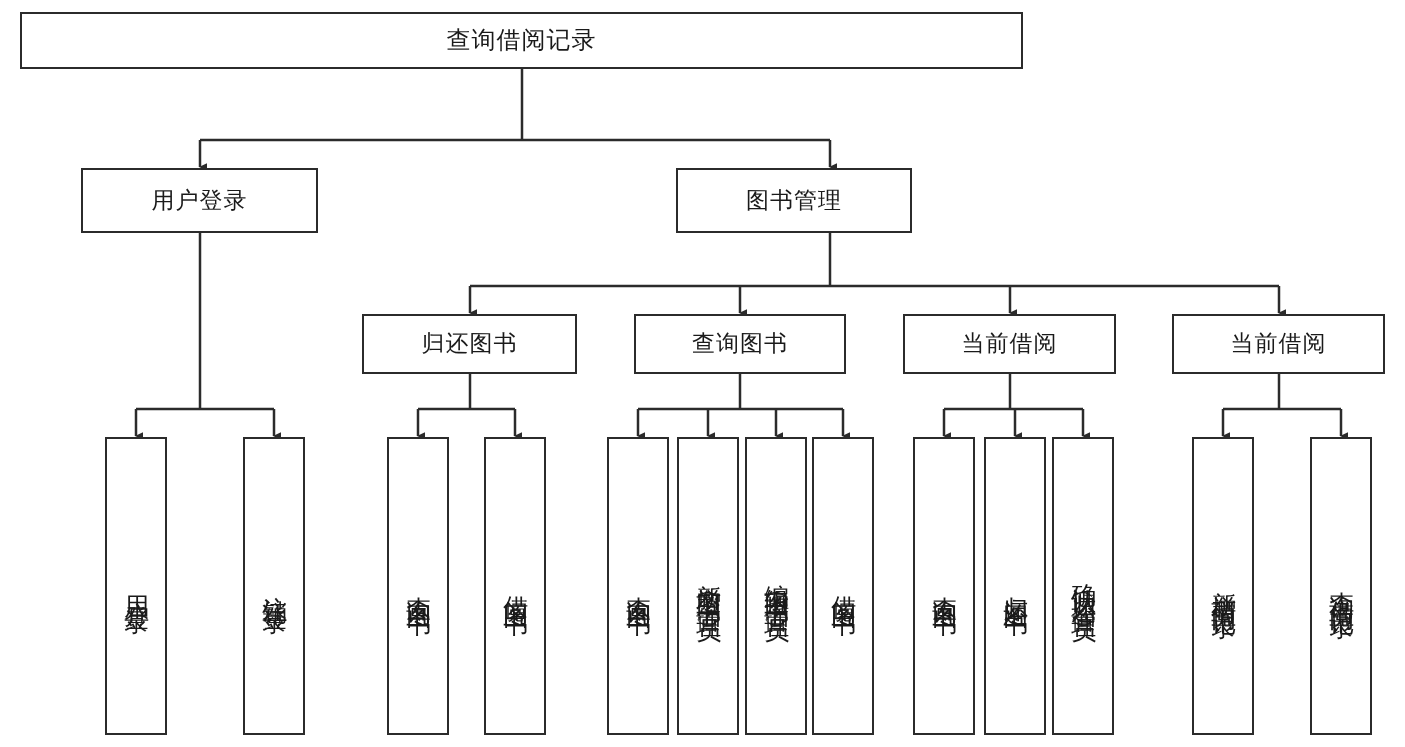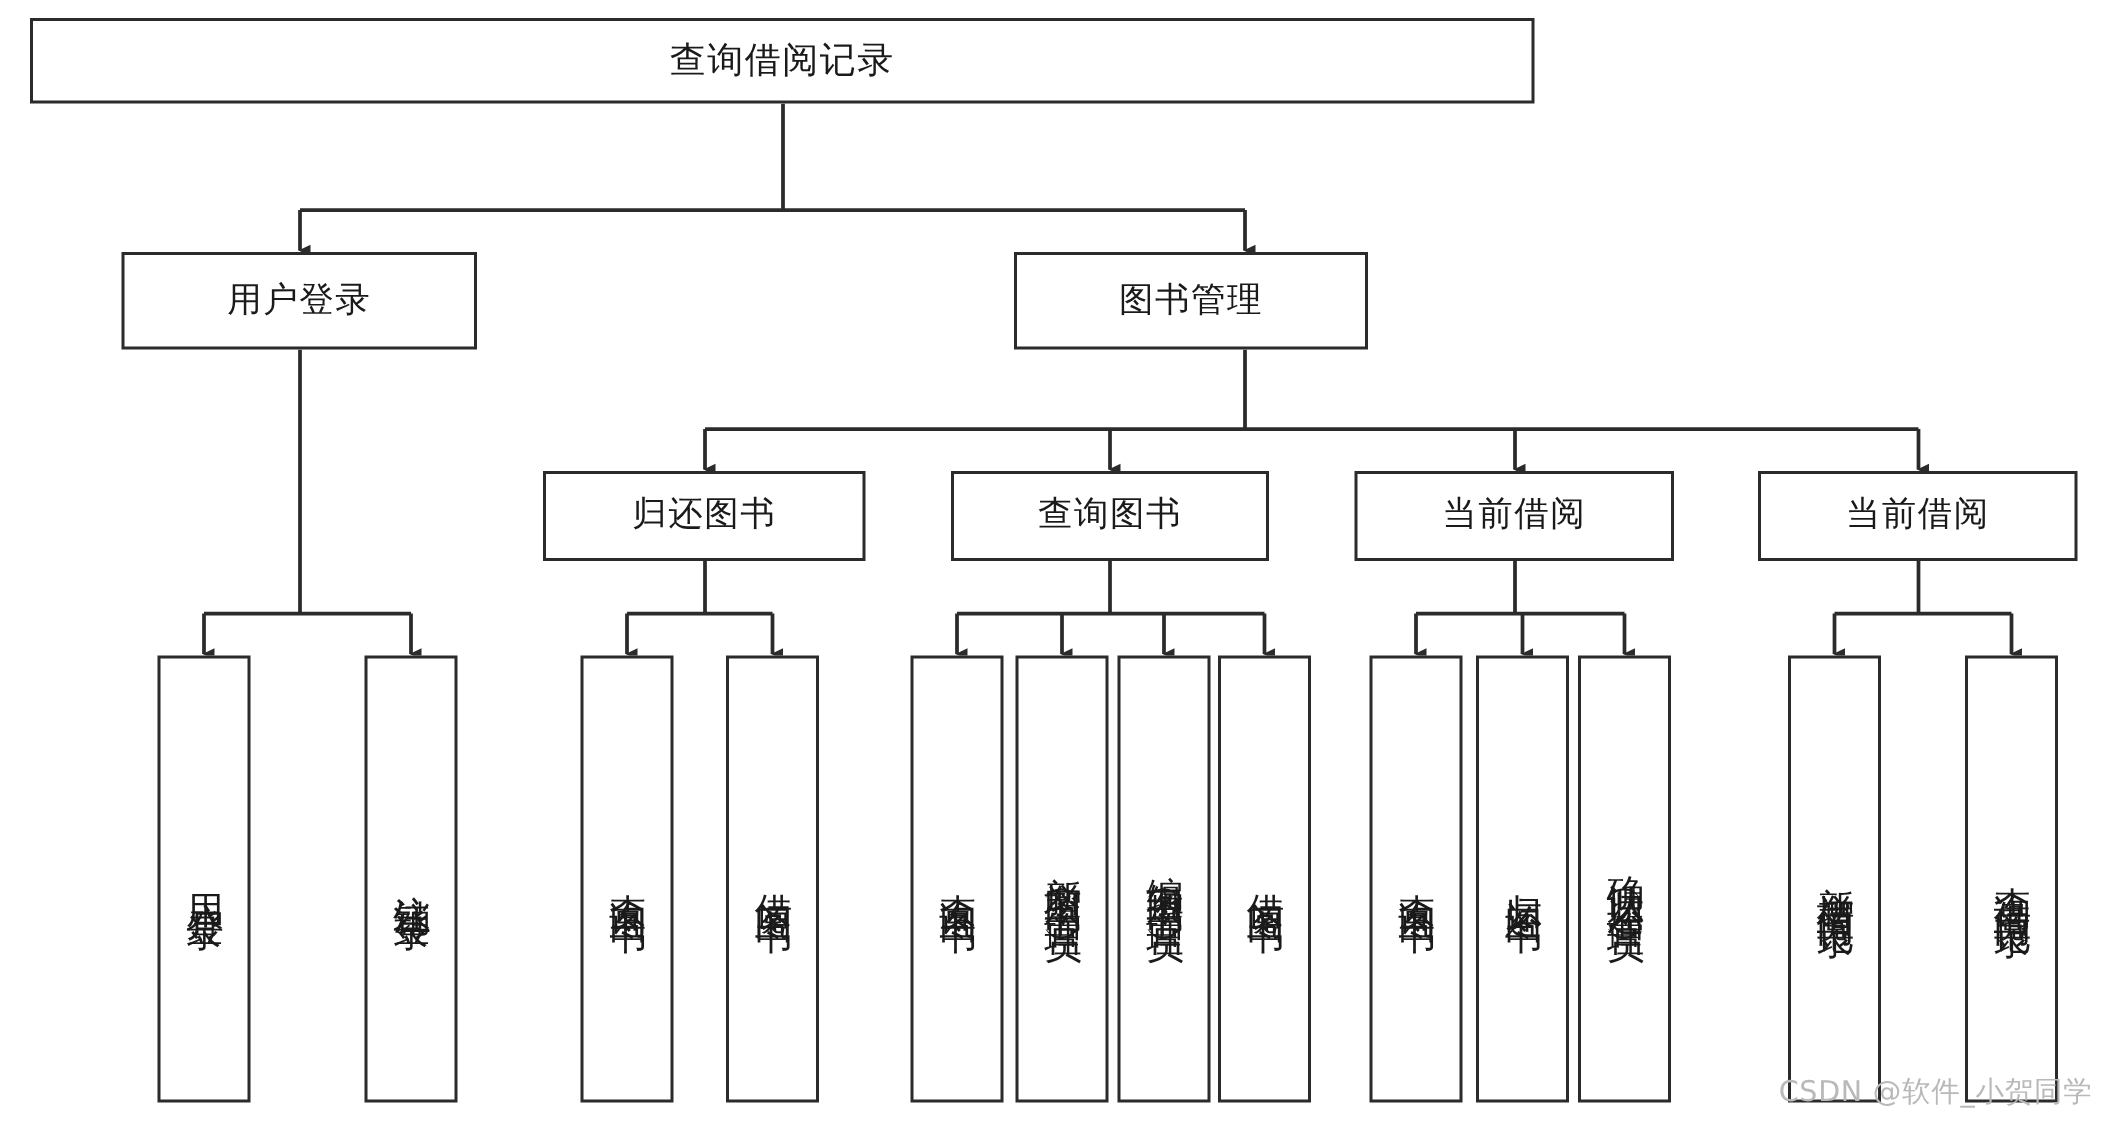--- a/index.html
+++ b/index.html
@@ -177,14 +177,13 @@
         <span class="label">确认归还（管理员）</span>
       </div>
       <div class="node node-v" style="left: 1192px; top: 437px; width: 62px; height: 298px;">
         <span class="label">新增借阅记录</span>
       </div>
       <div class="node node-v" style="left: 1310px; top: 437px; width: 62px; height: 298px;">
         <span class="label">查询借阅记录</span>
       </div>
     </div>
 
-  <div id="watermark">CSDN @软件_小贺同学</div>
 </div>
 
 </body></html>

